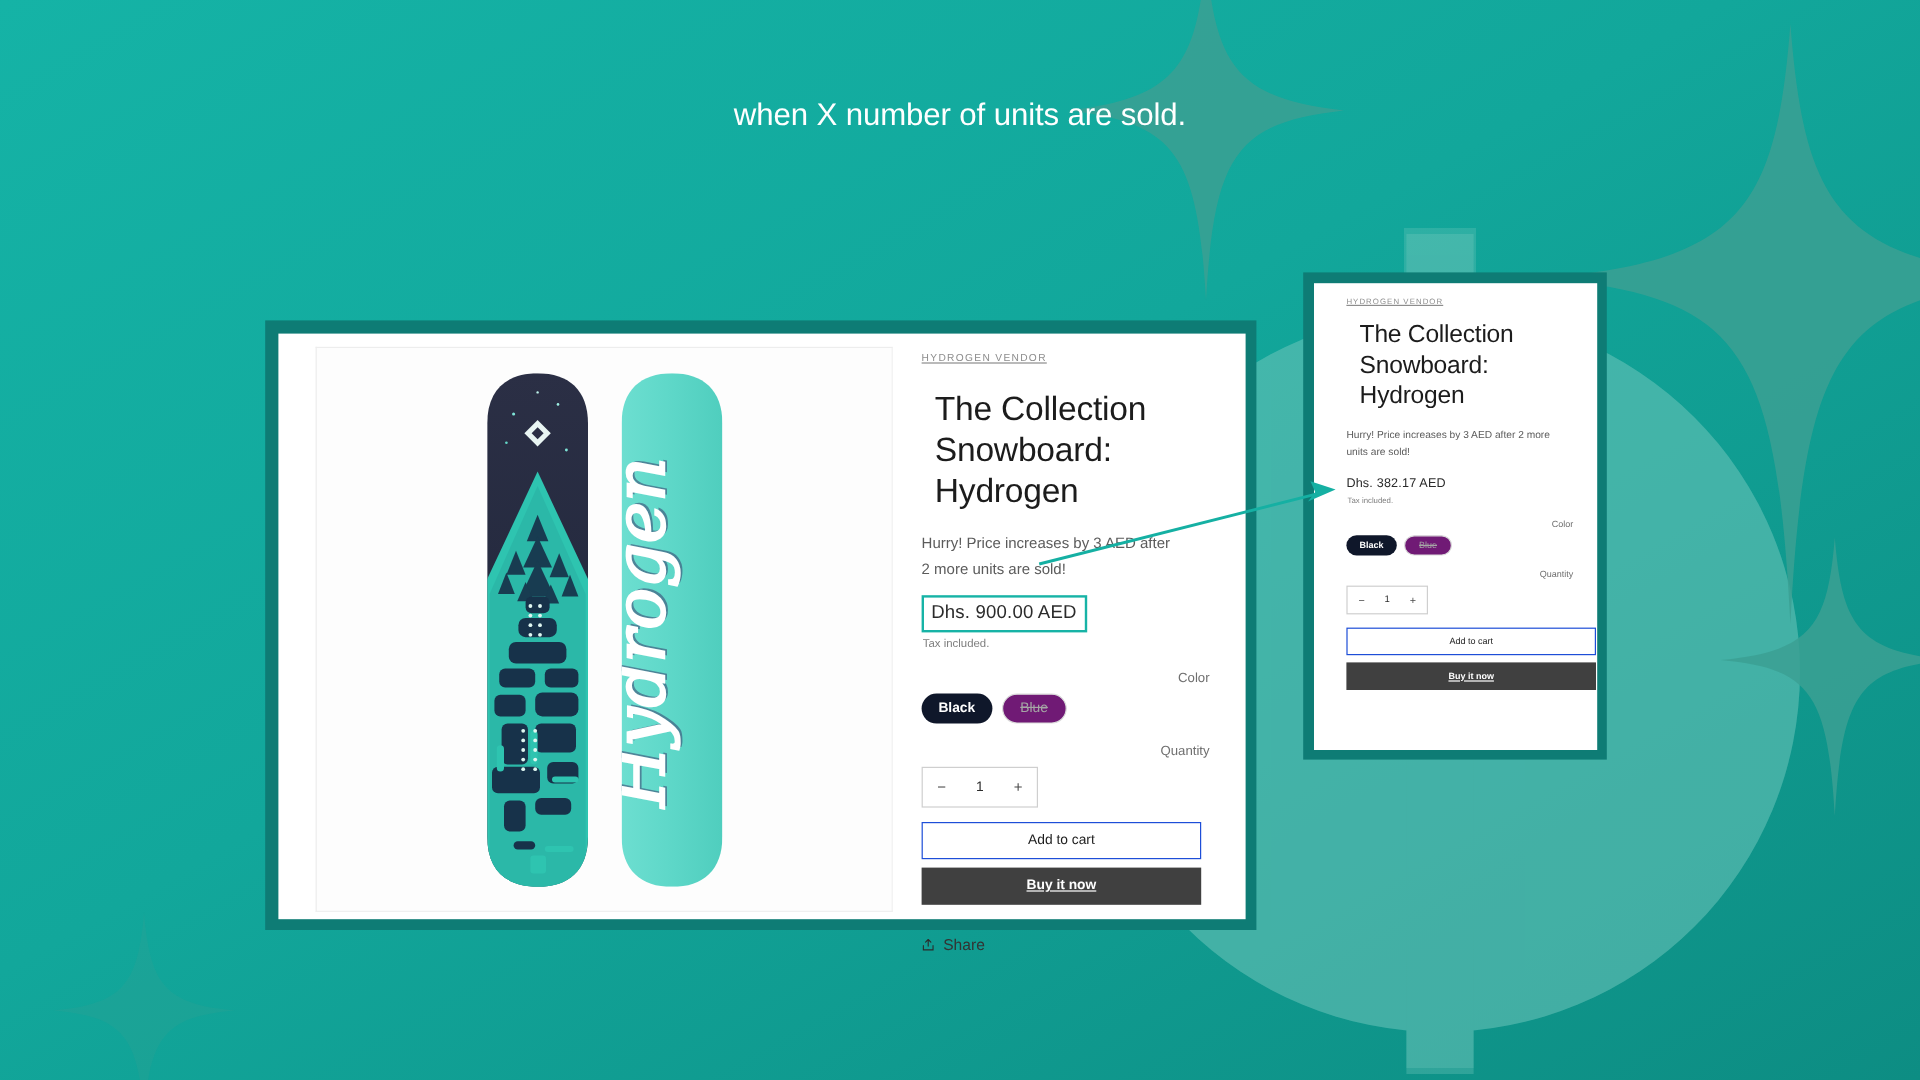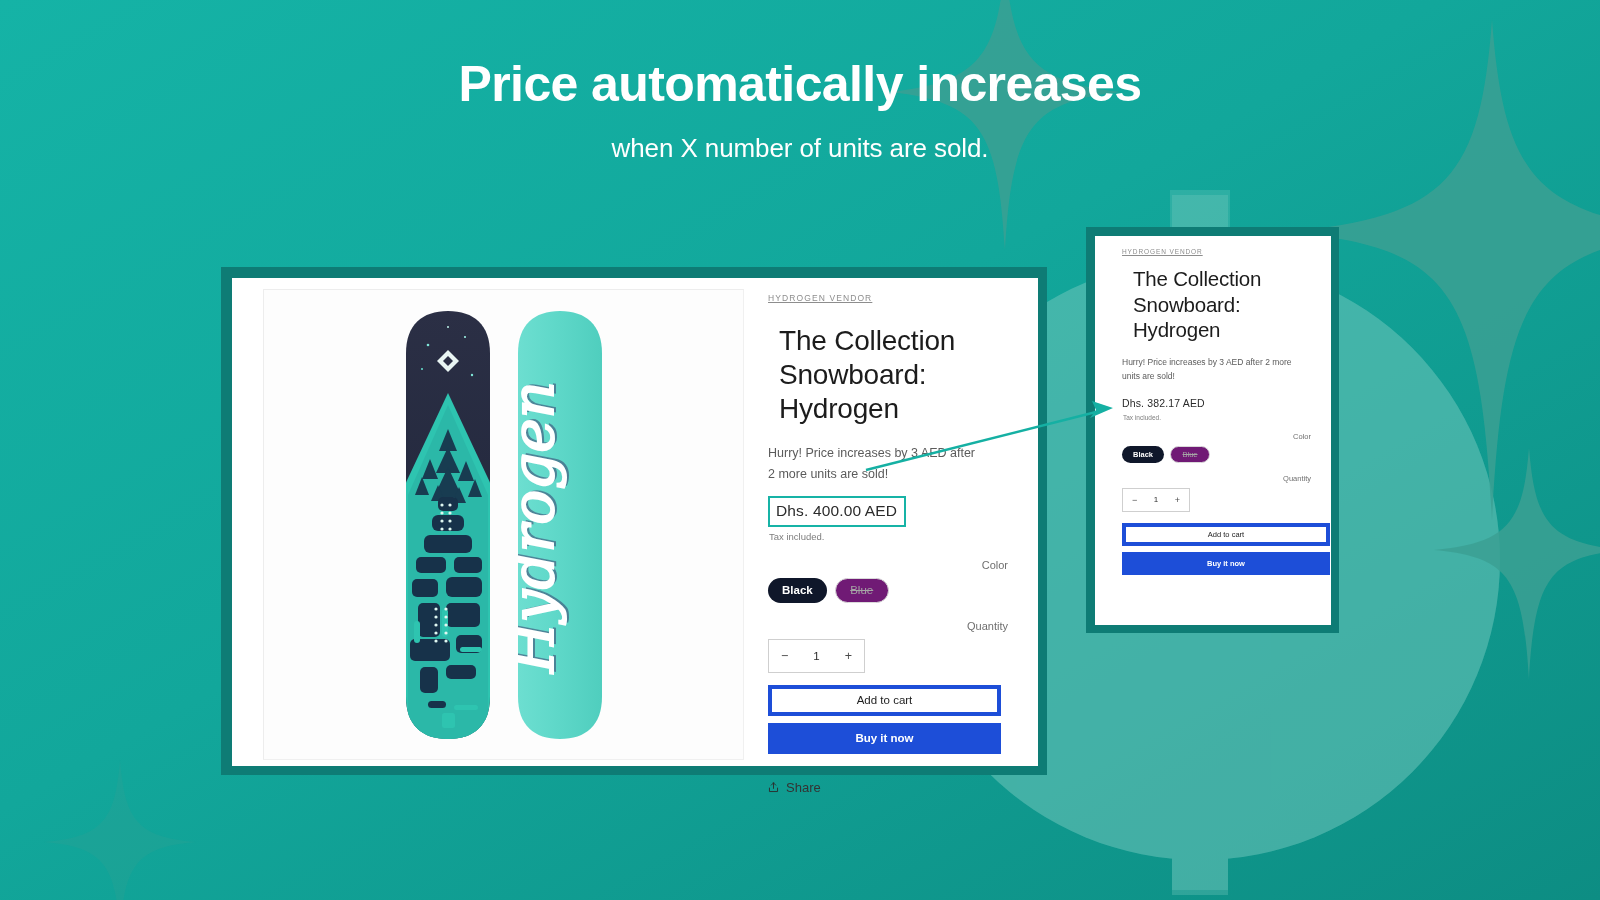--- a/index.html
+++ b/index.html
@@ -166,22 +166,22 @@
   .btn {
     margin-top: 12px;
     height: 31px;
     display: flex;
     align-items: center;
     justify-content: center;
     font-size: 11.5px;
     box-sizing: border-box;
     width: 233px;
   }
-  .btn.outline { border: 4px solid #1d4ed8; background: #ffffff; color: #1d1d1d; }
-  .btn.solid { background: #1d4ed8; color: #ffffff; font-weight: 600; margin-top: 7px; }
+  .btn.outline { border: 1px solid #1d4ed8; background: #ffffff; color: #1d1d1d; }
+  .btn.solid { background: #404040; color: #ffffff; font-weight: 600; margin-top: 7px; text-decoration: underline; }
 
   .share {
     margin-top: 26px;
     display: flex;
     align-items: center;
     gap: 7px;
     font-size: 13px;
     color: #333333;
   }
 
@@ -293,21 +293,20 @@
                    C125 820, 137 837, 196 842
                    C137 847, 125 864, 120 930
                    C115 864, 103 847, 44 842
                    C103 837, 115 820, 120 760 Z"></path>
         </g>
       </g>
     </svg>
   </div>
 
   <div class="headline-wrap">
-    <h1 class="headline">Price automatically increases</h1>
     <p class="subheadline">when X number of units are sold.</p>
   </div>
 
   <div class="main-card">
     <div class="main-card-inner">
 
       <div class="gallery">
         <div class="boards">
 
           <svg class="board-svg" width="92" height="432" viewBox="0 0 92 432">
@@ -418,21 +417,21 @@
           </svg>
         </div>
       </div>
 
       <div class="info">
         <div class="vendor">HYDROGEN VENDOR</div>
         <h2 class="prod-title">The Collection Snowboard: Hydrogen</h2>
         <p class="hurry">Hurry! Price increases by 3 AED after 2 more units are sold!</p>
 
         <div class="price-highlight">
-          <span class="price">Dhs. 400.00 AED</span>
+          <span class="price">Dhs. 900.00 AED</span>
         </div>
         <div class="tax">Tax included.</div>
 
         <div class="field-label">Color</div>
         <div class="swatches">
           <div class="swatch sel">Black</div>
           <div class="swatch unsel">Blue</div>
         </div>
 
         <div class="field-label">Quantity</div>

